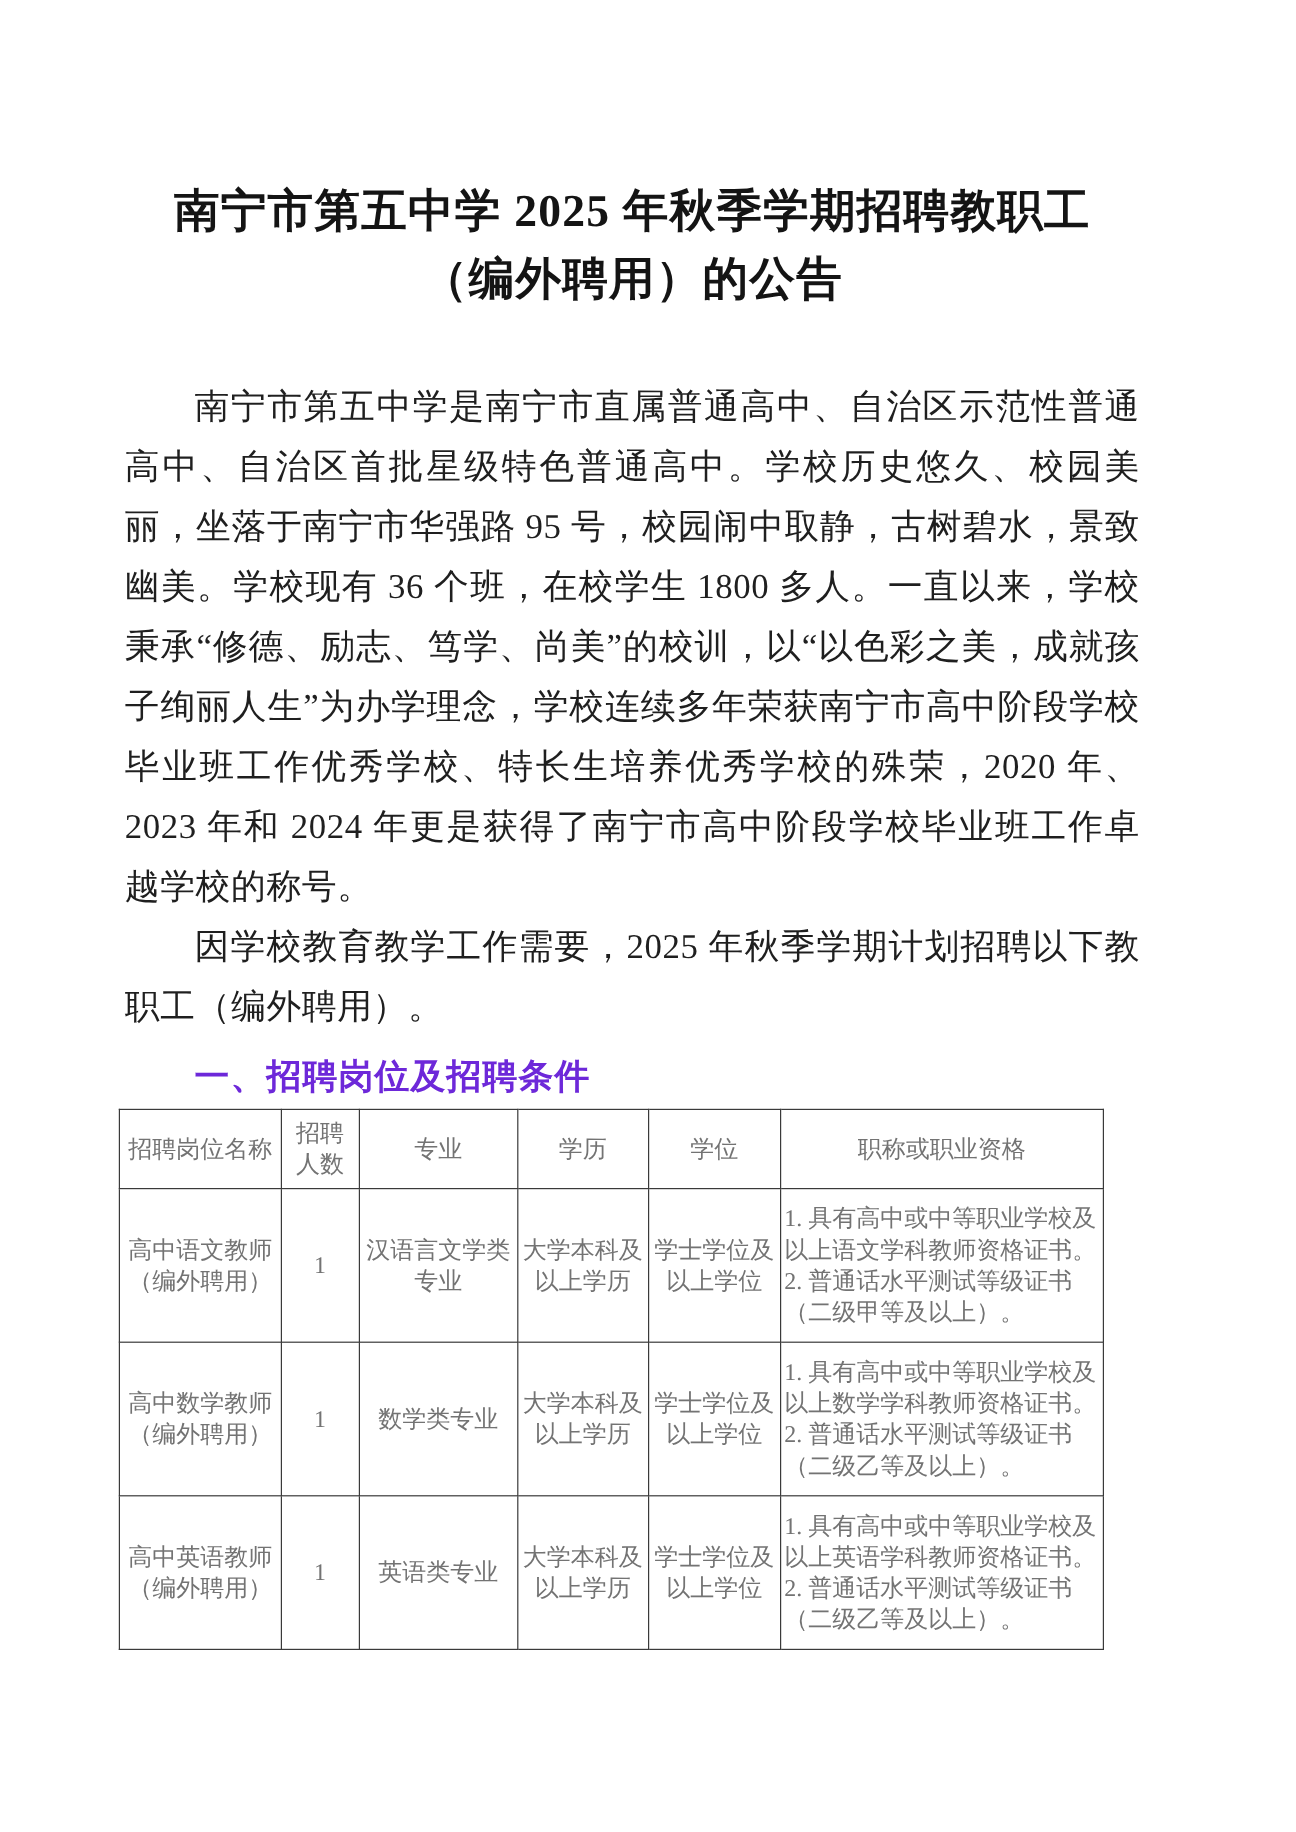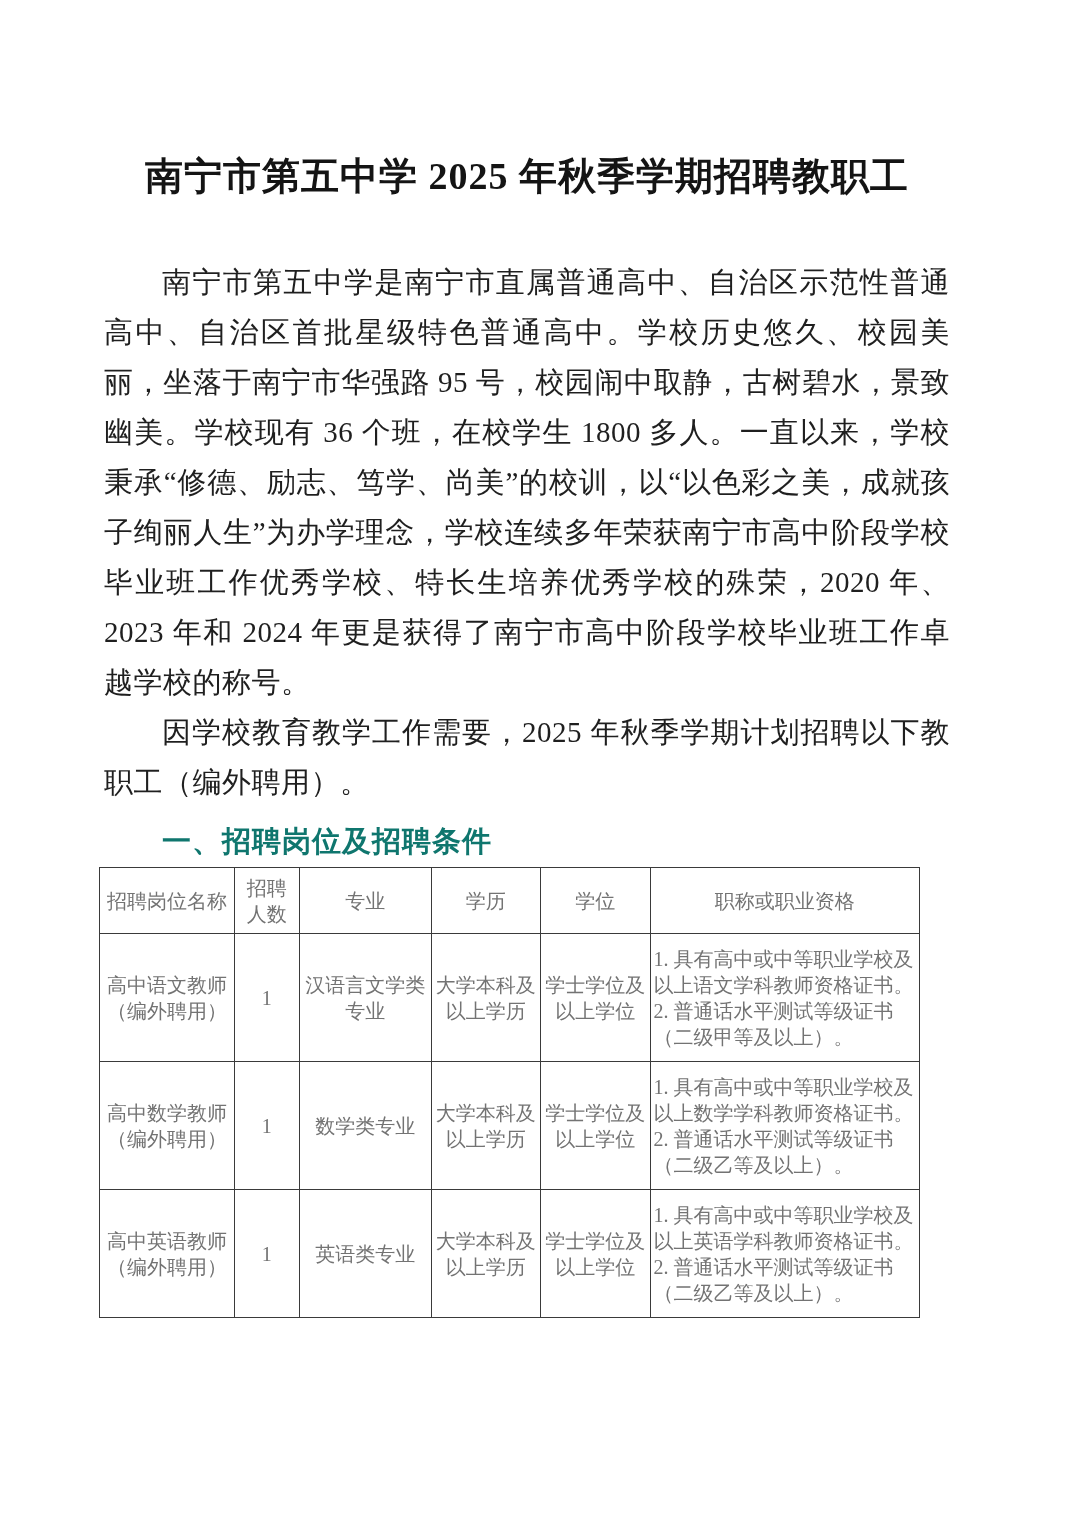--- a/index.html
+++ b/index.html
@@ -34,21 +34,21 @@
     color: #1f1f1f;
   }
   .section-heading {
     margin-top: 14px;
     margin-bottom: 6px;
     font-family: "Liberation Sans", "DejaVu Sans", sans-serif;
     font-weight: 700;
     font-size: 29px;
     line-height: 40px;
     text-indent: 2em;
-    color: #0f766e;
+    color: #6d28d9;
     letter-spacing: 1px;
   }
   table.recruit-table {
     border-collapse: collapse;
     table-layout: fixed;
     width: 821px;
     margin-left: -5px;
     font-size: 20px;
     color: #737373;
   }
@@ -76,20 +76,21 @@
   .col-deg   { width: 13.4%; }
   .col-qual  { width: 32.85%; }
 </style>
 </head>
 <body>
 
 <div class="page">
 
   <h1 class="doc-title">
     <span>南宁市第五中学 2025 年秋季学期招聘教职工</span><br>
+    <span>（编外聘用）的公告</span>
   </h1>
 
   <p class="body-para">南宁市第五中学是南宁市直属普通高中、自治区示范性普通高中、自治区首批星级特色普通高中。学校历史悠久、校园美丽，坐落于南宁市华强路 95 号，校园闹中取静，古树碧水，景致幽美。学校现有 36 个班，在校学生 1800 多人。一直以来，学校秉承“修德、励志、笃学、尚美”的校训，以“以色彩之美，成就孩子绚丽人生”为办学理念，学校连续多年荣获南宁市高中阶段学校毕业班工作优秀学校、特长生培养优秀学校的殊荣，2020 年、2023 年和 2024 年更是获得了南宁市高中阶段学校毕业班工作卓越学校的称号。</p>
 
   <p class="body-para">因学校教育教学工作需要，2025 年秋季学期计划招聘以下教职工（编外聘用）。</p>
 
   <h2 class="section-heading">一、招聘岗位及招聘条件</h2>
 
   <table class="recruit-table">
     <colgroup>

